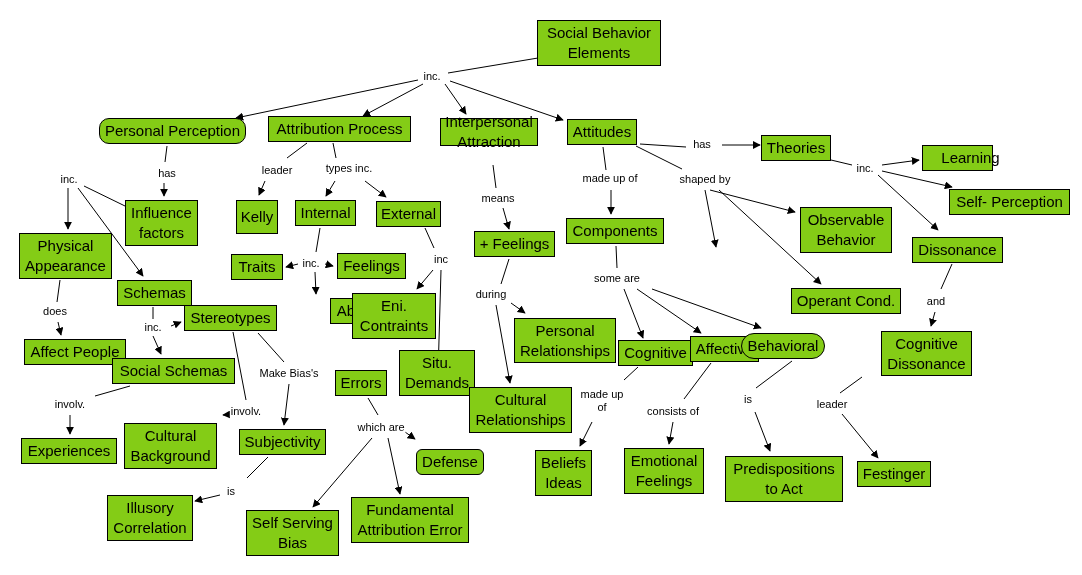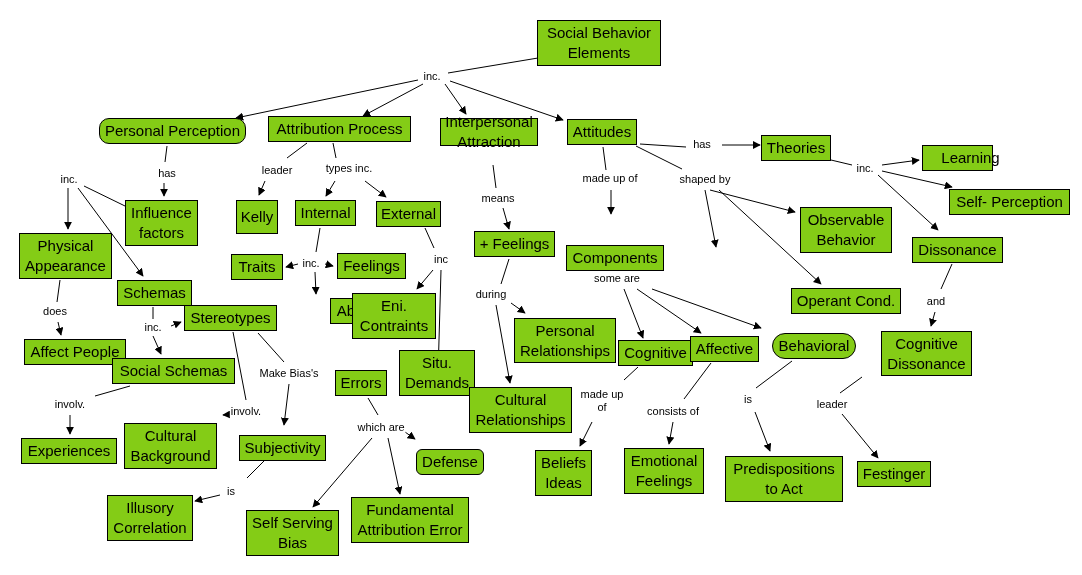--- a/index.html
+++ b/index.html
@@ -113,21 +113,21 @@
 factors</div>
   <div class="node" style="left:19px;top:233px;width:93px;height:46px;">Physical
 Appearance</div>
   <div class="node" style="left:117px;top:280px;width:75px;height:26px;">Schemas</div>
   <div class="node" style="left:15px;top:339px;width:102px;height:26px;margin-left:9px;">Affect People</div>
   <div class="node" style="left:184px;top:305px;width:93px;height:26px;">Stereotypes</div>
   <div class="node" style="left:112px;top:358px;width:123px;height:26px;">Social Schemas</div>
   <div class="node" style="left:21px;top:438px;width:96px;height:26px;">Experiences</div>
   <div class="node" style="left:124px;top:423px;width:93px;height:46px;">Cultural
 Background</div>
-  <div class="node" style="left:239px;top:429px;width:87px;height:26px;margin-top:6px;">Subjectivity</div>
+  <div class="node" style="left:239px;top:429px;width:87px;height:26px;">Subjectivity</div>
   <div class="node" style="left:107px;top:495px;width:86px;height:46px;">Illusory
 Correlation</div>
   <div class="node" style="left:236px;top:200px;width:42px;height:34px;">Kelly</div>
   <div class="node" style="left:295px;top:200px;width:61px;height:26px;">Internal</div>
   <div class="node" style="left:376px;top:201px;width:65px;height:26px;">External</div>
   <div class="node" style="left:231px;top:254px;width:52px;height:26px;">Traits</div>
   <div class="node" style="left:337px;top:253px;width:69px;height:26px;">Feelings</div>
   <div class="node" style="left:286px;top:298px;width:65px;height:26px;margin-left:44px;">Abilities</div>
   <div class="node" style="left:352px;top:293px;width:84px;height:46px;">Eni.
 Contraints</div>
@@ -137,24 +137,24 @@
   <div class="node" style="left:416px;top:449px;width:68px;height:26px;border-radius:6px;">Defense</div>
   <div class="node" style="left:246px;top:510px;width:93px;height:46px;">Self Serving
 Bias</div>
   <div class="node" style="left:351px;top:497px;width:118px;height:46px;">Fundamental
 Attribution Error</div>
   <div class="node" style="left:474px;top:231px;width:81px;height:26px;">+ Feelings</div>
   <div class="node" style="left:514px;top:318px;width:102px;height:45px;">Personal
 Relationships</div>
   <div class="node" style="left:469px;top:387px;width:103px;height:46px;">Cultural
 Relationships</div>
-  <div class="node" style="left:566px;top:218px;width:98px;height:26px;margin-top:27px;">Components</div>
+  <div class="node" style="left:566px;top:218px;width:98px;height:26px;">Components</div>
   <div class="node" style="left:618px;top:340px;width:75px;height:26px;">Cognitive</div>
   <div class="node" style="left:690px;top:336px;width:69px;height:26px;">Affective</div>
-  <div class="node" style="left:772px;top:333px;width:84px;height:26px;border-radius:13px;">Behavioral</div>
+  <div class="node" style="left:741px;top:333px;width:84px;height:26px;border-radius:13px;">Behavioral</div>
   <div class="node" style="left:535px;top:450px;width:57px;height:46px;">Beliefs
 Ideas</div>
   <div class="node" style="left:624px;top:448px;width:80px;height:46px;">Emotional
 Feelings</div>
   <div class="node" style="left:725px;top:456px;width:118px;height:46px;">Predispositions
 to Act</div>
   <div class="node" style="left:791px;top:288px;width:110px;height:26px;">Operant Cond.</div>
   <div class="node" style="left:800px;top:207px;width:92px;height:46px;">Observable
 Behavior</div>
 

